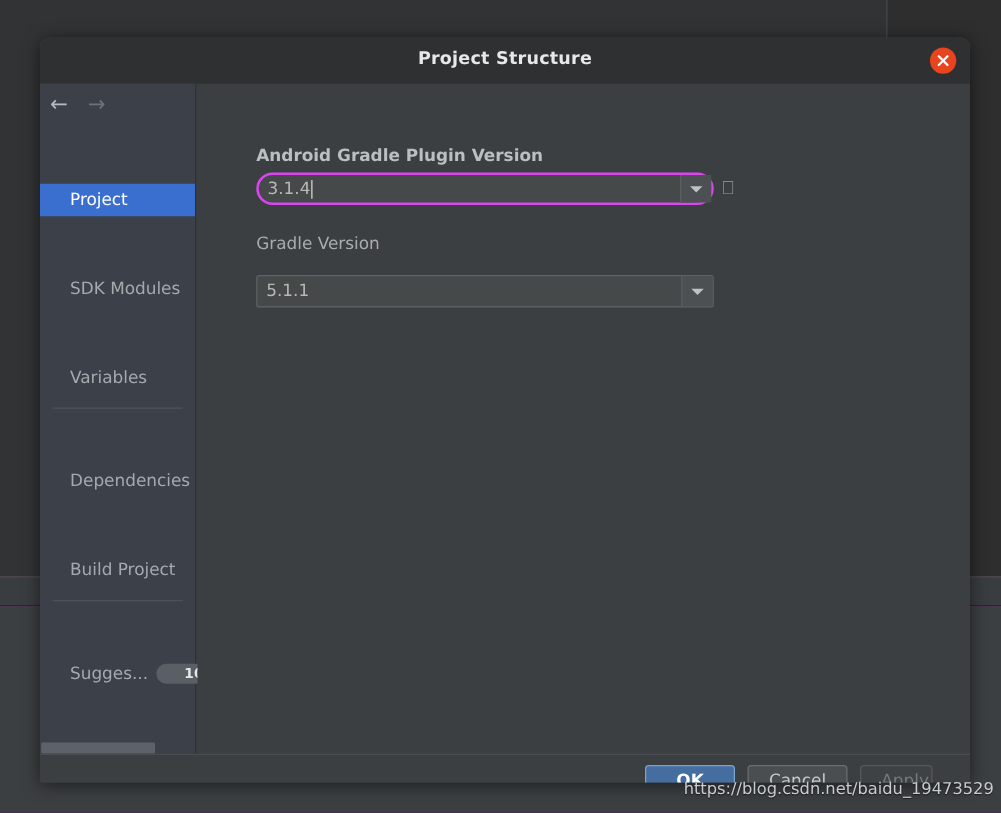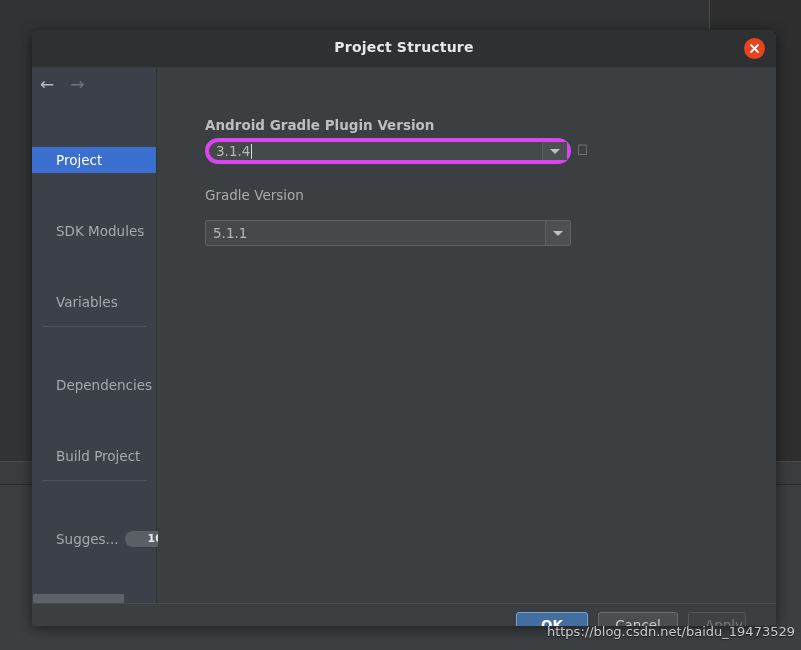--- a/index.html
+++ b/index.html
@@ -202,21 +202,21 @@
   .combo {
     position: absolute;
     height: 26px;
     box-sizing: border-box;
     background: #45494a;
     display: flex;
     align-items: stretch;
     cursor: pointer;
   }
   .combo.focused {
-    border: 4px solid #d946ef;
+    border: 2px solid #d946ef;
     border-radius: 13px;
     justify-content: space-between;
   }
   .combo.normal {
     border: 1px solid #606365;
     border-radius: 2px;
     margin-top: 12px;
   }
   .combo-value {
     flex: 1;

